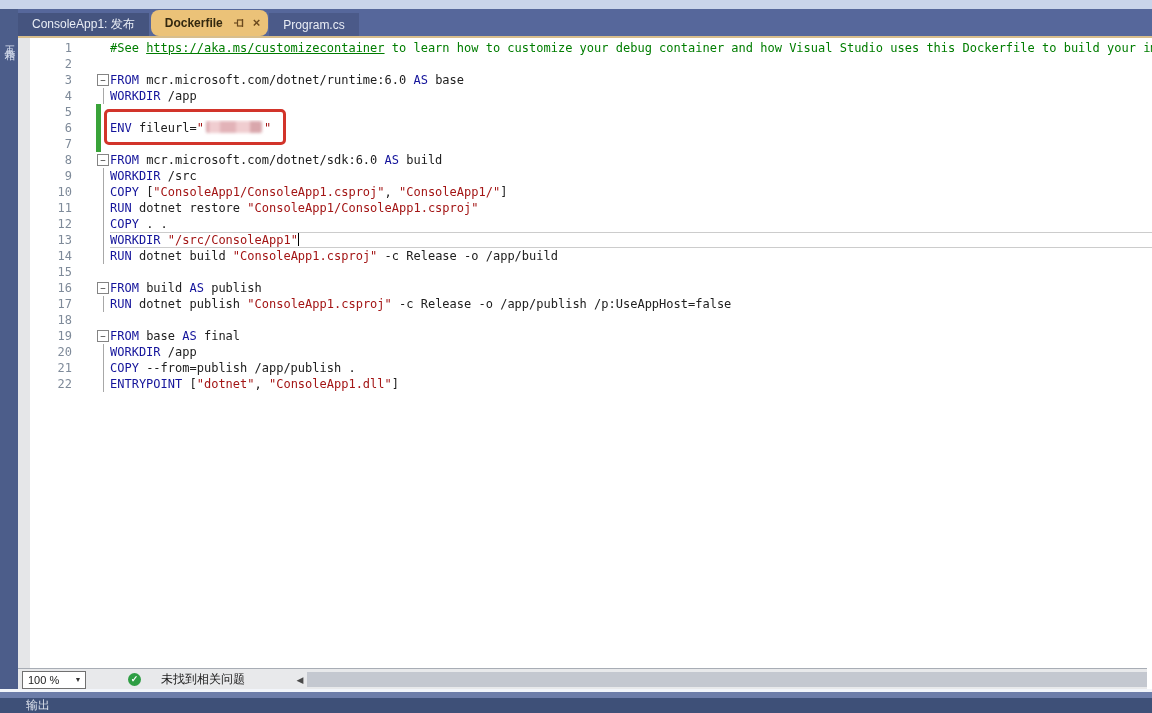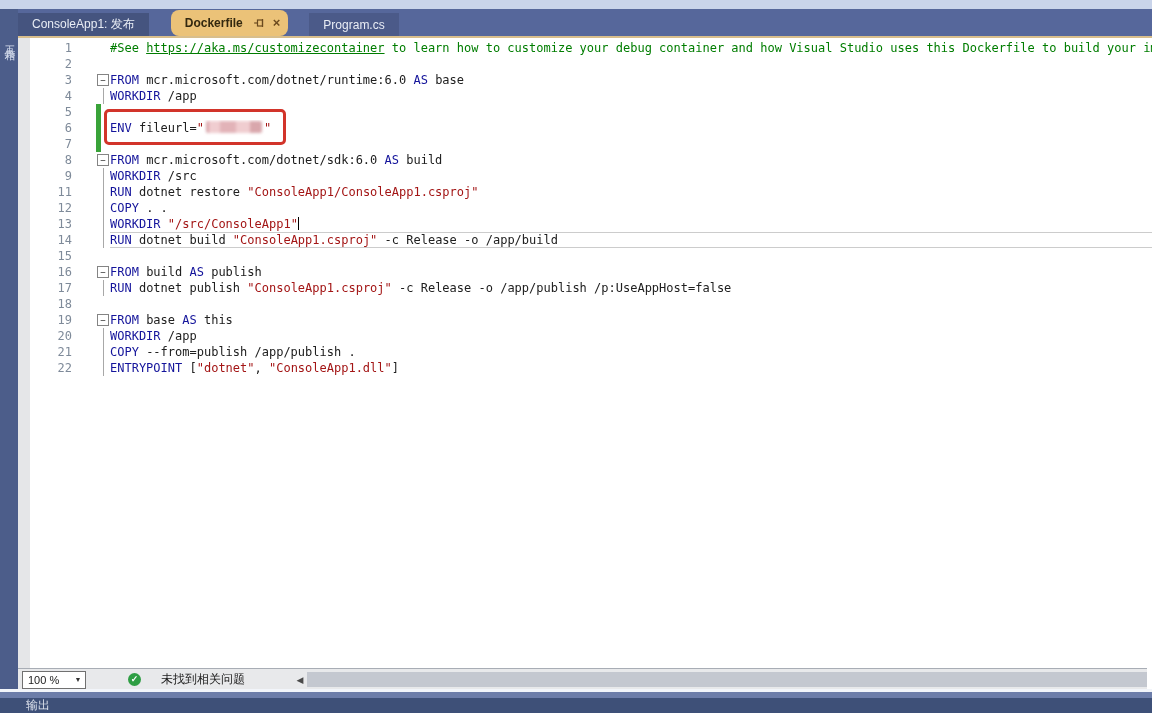--- a/index.html
+++ b/index.html
@@ -10,21 +10,21 @@
   
   .top-strip { position:absolute; left:0; top:0; width:1152px; height:9px; background:#C9D4EA; }
 
   
   .left-strip { position:absolute; left:0; top:9px; width:18px; height:682px; background:#4C5D8A; }
   .left-strip .vlabel { position:absolute; left:2px; top:28px; writing-mode:vertical-rl;
     text-orientation:upright; font-size:11px; color:#D2DAEA; letter-spacing:2px; }
 
   
   .tab-bar { position:absolute; left:18px; top:9px; right:0; height:27px; background:#56679B;
-    display:flex; align-items:flex-end;gap:20px; }
+    display:flex; align-items:flex-end; }
   .tab { height:23px; display:flex; align-items:center; padding:0 14px; font-size:12px;
     color:#E9EDF5; white-space:nowrap; cursor:default; }
   .tab.t1 { background:#45547F; margin-right:2px; }
   .tab.t3 { background:#4B5A89; margin-left:1px; }
   .tab.active { background:#EBC278; color:#33280F; font-weight:bold; height:26px; padding-right:8px;border-radius:8px; }
   .tab .pin { display:inline-block; margin-left:10px; width:12px; height:12px; }
   .tab .pin svg { display:block; }
   .tab .close { margin-left:8px; font-weight:bold; font-size:13px; color:#6B4A1F; line-height:12px; }
 
   
@@ -119,29 +119,30 @@
       <div class="rows">
           <div class="row"><div class="num">1</div><div class="gut"></div><div class="mar"></div><div class="code"><span class="cmt">#See </span><span class="lnk">https://aka.ms/customizecontainer</span><span class="cmt"> to learn how to customize your debug container and how Visual Studio uses this Dockerfile to build your images</span></div></div>
           <div class="row"><div class="num">2</div><div class="gut"></div><div class="mar"></div><div class="code"></div></div>
           <div class="row"><div class="num">3</div><div class="gut"></div><div class="mar"><span class="foldbox">−</span></div><div class="code"><span class="kw">FROM</span><span class="pln"> mcr.microsoft.com/dotnet/runtime:6.0 </span><span class="kw">AS</span><span class="pln"> base</span></div></div>
           <div class="row"><div class="num">4</div><div class="gut"></div><div class="mar"><span class="guide"></span></div><div class="code"><span class="kw">WORKDIR</span><span class="pln"> /app</span></div></div>
           <div class="row"><div class="num">5</div><div class="gut"></div><div class="mar"><span class="changebar"></span></div><div class="code"></div></div>
           <div class="row"><div class="num">6</div><div class="gut"></div><div class="mar"><span class="changebar"></span></div><div class="code"><span class="kw">ENV</span><span class="pln"> fileurl=</span><span class="str">"</span><span class="redact"></span><span class="str">"</span></div></div>
           <div class="row"><div class="num">7</div><div class="gut"></div><div class="mar"><span class="changebar"></span></div><div class="code"></div></div>
           <div class="row"><div class="num">8</div><div class="gut"></div><div class="mar"><span class="foldbox">−</span></div><div class="code"><span class="kw">FROM</span><span class="pln"> mcr.microsoft.com/dotnet/sdk:6.0 </span><span class="kw">AS</span><span class="pln"> build</span></div></div>
           <div class="row"><div class="num">9</div><div class="gut"></div><div class="mar"><span class="guide"></span></div><div class="code"><span class="kw">WORKDIR</span><span class="pln"> /src</span></div></div>
+          <div class="row"><div class="num">10</div><div class="gut"></div><div class="mar"><span class="guide"></span></div><div class="code"><span class="kw">COPY</span><span class="pln"> [</span><span class="str">"ConsoleApp1/ConsoleApp1.csproj"</span><span class="pln">, </span><span class="str">"ConsoleApp1/"</span><span class="pln">]</span></div></div>
           <div class="row"><div class="num">11</div><div class="gut"></div><div class="mar"><span class="guide"></span></div><div class="code"><span class="kw">RUN</span><span class="pln"> dotnet restore </span><span class="str">"ConsoleApp1/ConsoleApp1.csproj"</span></div></div>
           <div class="row"><div class="num">12</div><div class="gut"></div><div class="mar"><span class="guide"></span></div><div class="code"><span class="kw">COPY</span><span class="pln"> . .</span></div></div>
           <div class="row current"><div class="num">13</div><div class="gut"></div><div class="mar"><span class="guide"></span></div><div class="code"><span class="kw">WORKDIR</span><span class="pln"> </span><span class="str">"/src/ConsoleApp1"</span><span class="caret"></span></div></div>
           <div class="row"><div class="num">14</div><div class="gut"></div><div class="mar"><span class="guide"></span></div><div class="code"><span class="kw">RUN</span><span class="pln"> dotnet build </span><span class="str">"ConsoleApp1.csproj"</span><span class="pln"> -c Release -o /app/build</span></div></div>
           <div class="row"><div class="num">15</div><div class="gut"></div><div class="mar"></div><div class="code"></div></div>
           <div class="row"><div class="num">16</div><div class="gut"></div><div class="mar"><span class="foldbox">−</span></div><div class="code"><span class="kw">FROM</span><span class="pln"> build </span><span class="kw">AS</span><span class="pln"> publish</span></div></div>
           <div class="row"><div class="num">17</div><div class="gut"></div><div class="mar"><span class="guide"></span></div><div class="code"><span class="kw">RUN</span><span class="pln"> dotnet publish </span><span class="str">"ConsoleApp1.csproj"</span><span class="pln"> -c Release -o /app/publish /p:UseAppHost=false</span></div></div>
           <div class="row"><div class="num">18</div><div class="gut"></div><div class="mar"></div><div class="code"></div></div>
-          <div class="row"><div class="num">19</div><div class="gut"></div><div class="mar"><span class="foldbox">−</span></div><div class="code"><span class="kw">FROM</span><span class="pln"> base </span><span class="kw">AS</span><span class="pln"> this</span></div></div>
+          <div class="row"><div class="num">19</div><div class="gut"></div><div class="mar"><span class="foldbox">−</span></div><div class="code"><span class="kw">FROM</span><span class="pln"> base </span><span class="kw">AS</span><span class="pln"> final</span></div></div>
           <div class="row"><div class="num">20</div><div class="gut"></div><div class="mar"><span class="guide"></span></div><div class="code"><span class="kw">WORKDIR</span><span class="pln"> /app</span></div></div>
           <div class="row"><div class="num">21</div><div class="gut"></div><div class="mar"><span class="guide"></span></div><div class="code"><span class="kw">COPY</span><span class="pln"> --from=publish /app/publish .</span></div></div>
           <div class="row"><div class="num">22</div><div class="gut"></div><div class="mar"><span class="guide"></span></div><div class="code"><span class="kw">ENTRYPOINT</span><span class="pln"> [</span><span class="str">"dotnet"</span><span class="pln">, </span><span class="str">"ConsoleApp1.dll"</span><span class="pln">]</span></div></div>
         </div>
       <div class="current-line" style="top:192px;"></div>
       <div class="red-annotation" style="left:74px; top:69px; width:176px; height:30px;"></div>
     </div>
   </div>
 
   <div class="bottom-bar">

